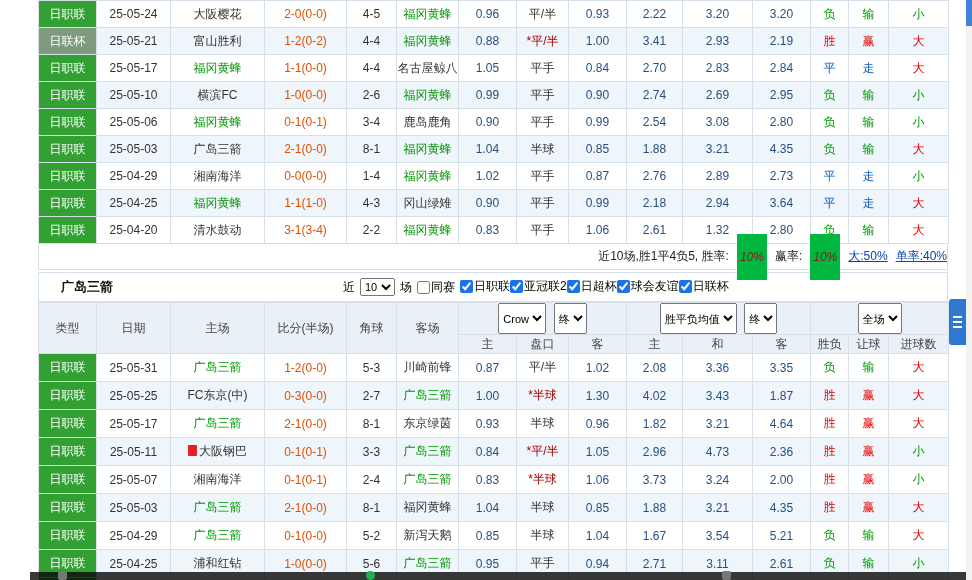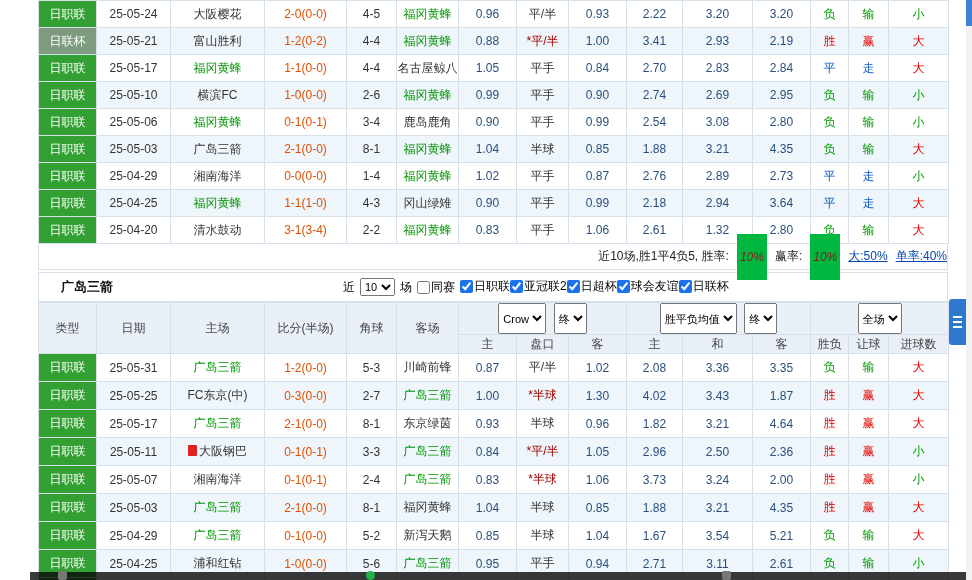--- a/index.html
+++ b/index.html
@@ -393,21 +393,21 @@
     <td class="league">日职联</td>
     <td class="date">25-05-11</td>
     <td class="team home"><span class="badge"></span>大阪钢巴</td>
     <td class="score">0-1(0-1)</td>
     <td class="corner">3-3</td>
     <td class="team away hl">广岛三箭</td>
     <td class="num">0.84</td>
     <td class="line star">*平/半</td>
     <td class="num">1.05</td>
     <td class="num">2.96</td>
-    <td class="num">2.50</td>
+    <td class="num">4.73</td>
     <td class="num">2.36</td>
     <td class="res r-red">胜</td>
     <td class="res r-red">赢</td>
     <td class="res r-grn">小</td>
   </tr>
         <tr>
     <td class="league">日职联</td>
     <td class="date">25-05-07</td>
     <td class="team home">湘南海洋</td>
     <td class="score">0-1(0-1)</td>

